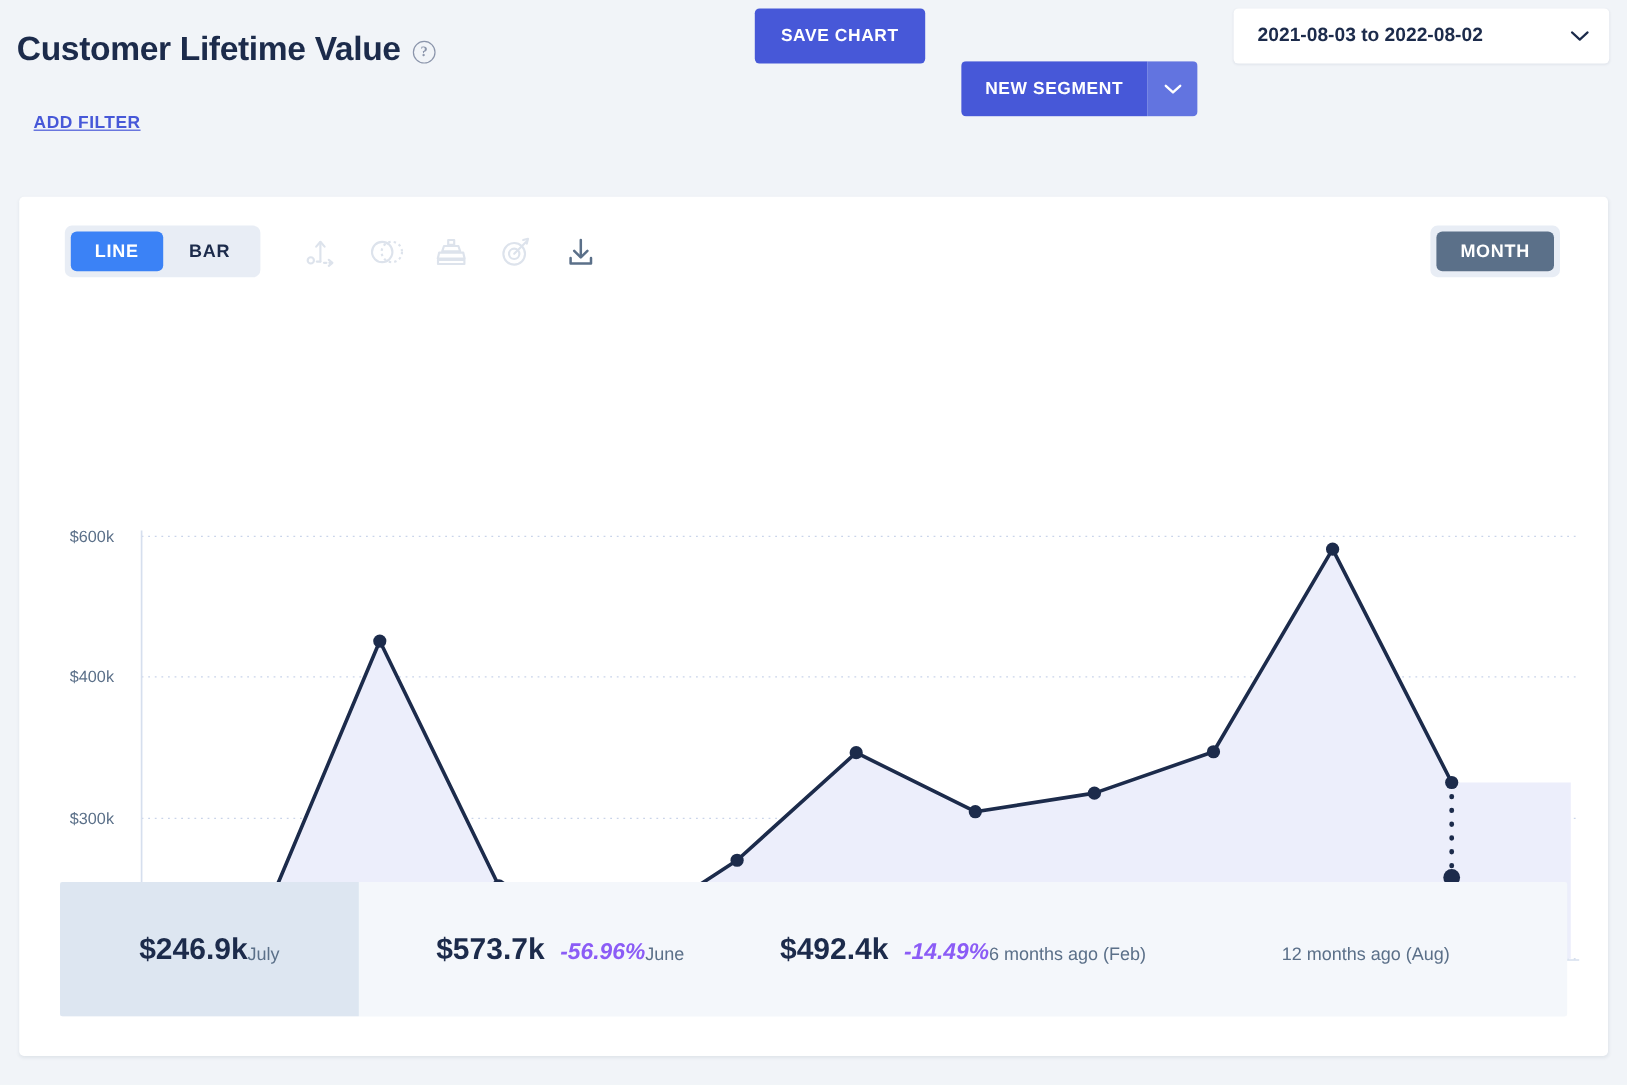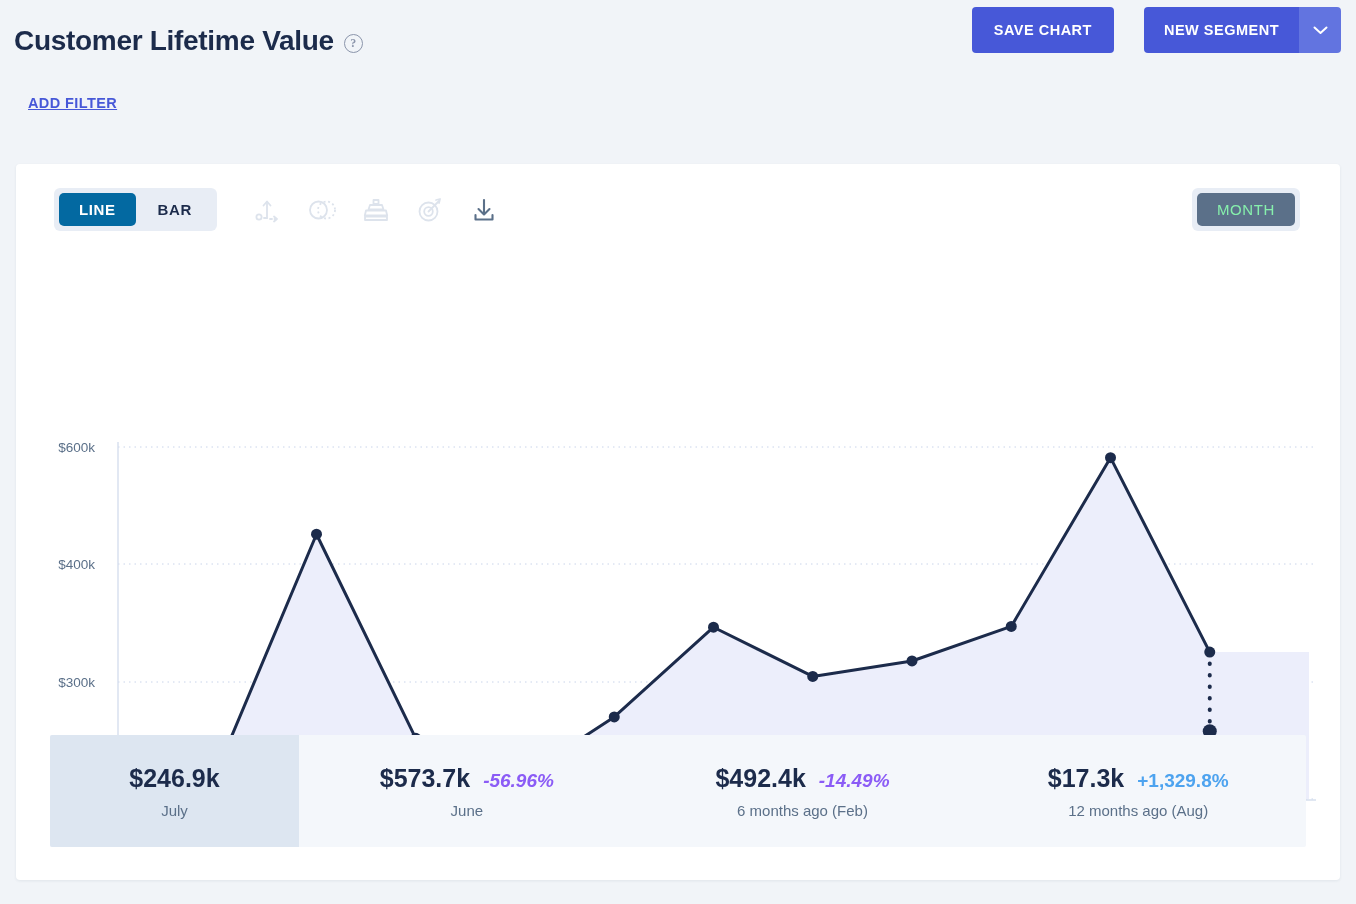--- a/index.html
+++ b/index.html
@@ -22,21 +22,21 @@
     text-align: center; margin-top: 4px; cursor: pointer;
     font-family: "Liberation Serif", serif;
   }
   .header-actions { position: absolute; right: 15px; top: 7px; display: flex; align-items: stretch; gap: 30px; height: 46px; }
   .btn-primary {
     background: #4758d8; color: #fff; border: none; border-radius: 4px;
     font-size: 14.5px; font-weight: 700; letter-spacing: 0.5px;
     padding: 0 22px; cursor: pointer; height: 46px;
     font-family: "Liberation Sans", sans-serif;
   }
-  .btn-split { display: flex; height: 46px; border-radius: 4px; overflow: hidden; cursor: pointer; }
+  .btn-split { display: flex; height: 46px; border-radius: 4px; overflow: hidden; cursor: pointer; margin-top: 44px; }
   .btn-split-main {
     background: #4758d8; color: #fff; border: none;
     font-size: 14.5px; font-weight: 700; letter-spacing: 0.5px;
     padding: 0 20px; cursor: pointer;
     font-family: "Liberation Sans", sans-serif;
   }
   .btn-split-caret {
     background: #6274e0; width: 42px; display: flex;
     align-items: center; justify-content: center; cursor: pointer;
   }
@@ -70,31 +70,31 @@
   .seg-group {
     background: #e8edf5; border-radius: 6px; padding: 5px;
     display: flex; gap: 2px;
   }
   .seg-btn {
     border: none; background: transparent; border-radius: 5px;
     font-size: 15px; font-weight: 700; letter-spacing: 0.6px;
     color: #1c2b4b; padding: 8px 20px; cursor: pointer;
     font-family: "Liberation Sans", sans-serif;
   }
-  .seg-btn.active { background: #0369a1; color: #fff; }
+  .seg-btn.active { background: #3b82f6; color: #fff; }
   .icon-row { display: flex; align-items: center; gap: 20px; margin-left: 34px; }
   .tool-icon { width: 34px; height: 34px; display: flex; align-items: center; justify-content: center; cursor: pointer; }
 
   .period-group {
     position: absolute; right: 40px; top: 24px;
     background: #e8edf5; border-radius: 6px; padding: 5px; display: flex;
   }
   .period-btn {
-    border: none; background: #5b7089; color: #86efac; border-radius: 5px;
-    font-size: 15px; font-weight: 400; letter-spacing: 0.6px;
+    border: none; background: #5b7089; color: #ffffff; border-radius: 5px;
+    font-size: 15px; font-weight: 700; letter-spacing: 0.6px;
     padding: 8px 20px; cursor: pointer;
     font-family: "Liberation Sans", sans-serif;
   }
 
   
   .plot-area { position: absolute; left: 0; top: 100px; width: 1324px; height: 580px; }
   .ylabel {
     position: absolute; right: 1245px; font-size: 13.5px; color: #5b7089;
     text-align: right; white-space: nowrap; transform: translateY(-50%);
   }
@@ -103,21 +103,21 @@
     transform: translateX(-50%); white-space: nowrap;
   }
   svg.chart { position: absolute; left: 0; top: 0; }
 
   
   .stats {
     position: absolute; left: 34px; top: 571px;
     width: 1256px; height: 112px; background: #f4f7fb;
     display: flex; border-radius: 2px; overflow: hidden;
   }
-  .stat { flex: 1; display: flex; flex-direction: column; align-items: center; justify-content: center; cursor: pointer; text-align: right; }
+  .stat { flex: 1; display: flex; align-items: center; justify-content: center; cursor: pointer; text-align: right; }
   .stat.active { background: #dde6f1; flex: 0 0 249px; }
   .stat-top { display: flex; align-items: baseline; gap: 13px; }
   .stat-value { font-size: 25px; font-weight: 700; color: #1c2b4b; }
   .stat-pct { font-size: 19px; font-weight: 600; }
   .pct-neg { color: #8b5cf6; font-style: italic; }
   .pct-pos { color: #4da3ef; }
   .stat-label { font-size: 15px; color: #5b7089; margin-top: 9px; }
 </style>
 </head>
 <body>
@@ -135,20 +135,26 @@
 
       <div class="btn-split">
         <button class="btn-split-main">NEW SEGMENT</button>
         <span class="btn-split-caret">
           <svg class="caret" width="15" height="9" viewBox="0 0 15 9">
             <path d="M1.5 1.5 L7.5 7 L13.5 1.5" fill="none" stroke="#ffffff" stroke-width="2" stroke-linecap="round" stroke-linejoin="round"></path>
           </svg>
         </span>
       </div>
 
+      <div class="date-select">
+        <span class="date-select-text">2021-08-03 to 2022-08-02</span>
+        <svg width="17" height="10" viewBox="0 0 17 10">
+          <path d="M2 2 L8.5 8 L15 2" fill="none" stroke="#1c2b4b" stroke-width="1.8" stroke-linecap="round" stroke-linejoin="round"></path>
+        </svg>
+      </div>
     </div>
   </div>
 
   <div class="addfilter-row">
     <button class="add-filter">ADD FILTER</button>
   </div>
 
   <div class="card">
 
     <div class="chart-toolbar">
@@ -277,22 +283,18 @@
         <div class="stat-label">June</div>
       </div>
       <div class="stat">
         <div class="stat-top">
           <span class="stat-value">$492.4k</span>
           <span class="stat-pct pct-neg">-14.49%</span>
         </div>
         <div class="stat-label">6 months ago (Feb)</div>
       </div>
       <div class="stat">
-        <div class="stat-top">
-          <span class="stat-value">$17.3k</span>
-          <span class="stat-pct pct-pos">+1,329.8%</span>
-        </div>
         <div class="stat-label">12 months ago (Aug)</div>
       </div>
     </div>
 
   </div>
 </div>
 
 </body></html>

